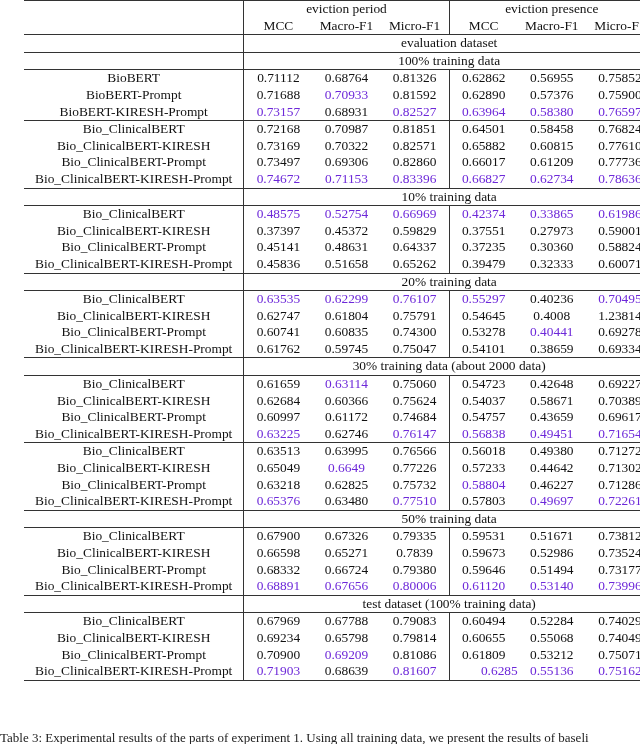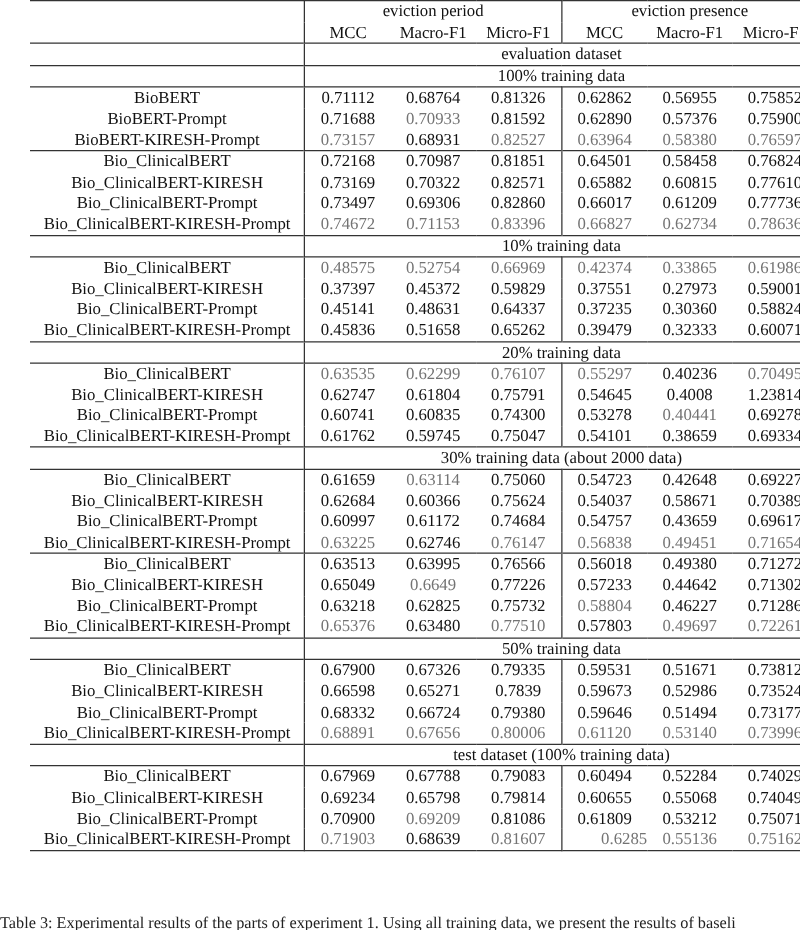--- a/index.html
+++ b/index.html
@@ -10,21 +10,21 @@
     width: 630px;
   }
   table.results td, table.results th {
     padding: 0; text-align: center; font-weight: normal; white-space: nowrap;
   }
   .col-model { width: 219px; border-right: 1px solid #333; }
   .col-num { width: 68px; }
   .vsep { border-right: 1px solid #333; }
   .top-rule td, .top-rule th { border-top: 1.6px solid #333; }
   .rule td, .rule th { border-top: 1px solid #333; }
-  .red { color: #737373; }
+  .red { color: #6d28d9; }
   .caption {
     position: absolute; left: 0; top: 730px; width: 640px;
     font-size: 13px; white-space: nowrap; overflow: hidden; color: #222;
   }
   .hdr-group { padding-top: 1px; }
 </style>
 </head>
 <body>
 
 <table class="results">

